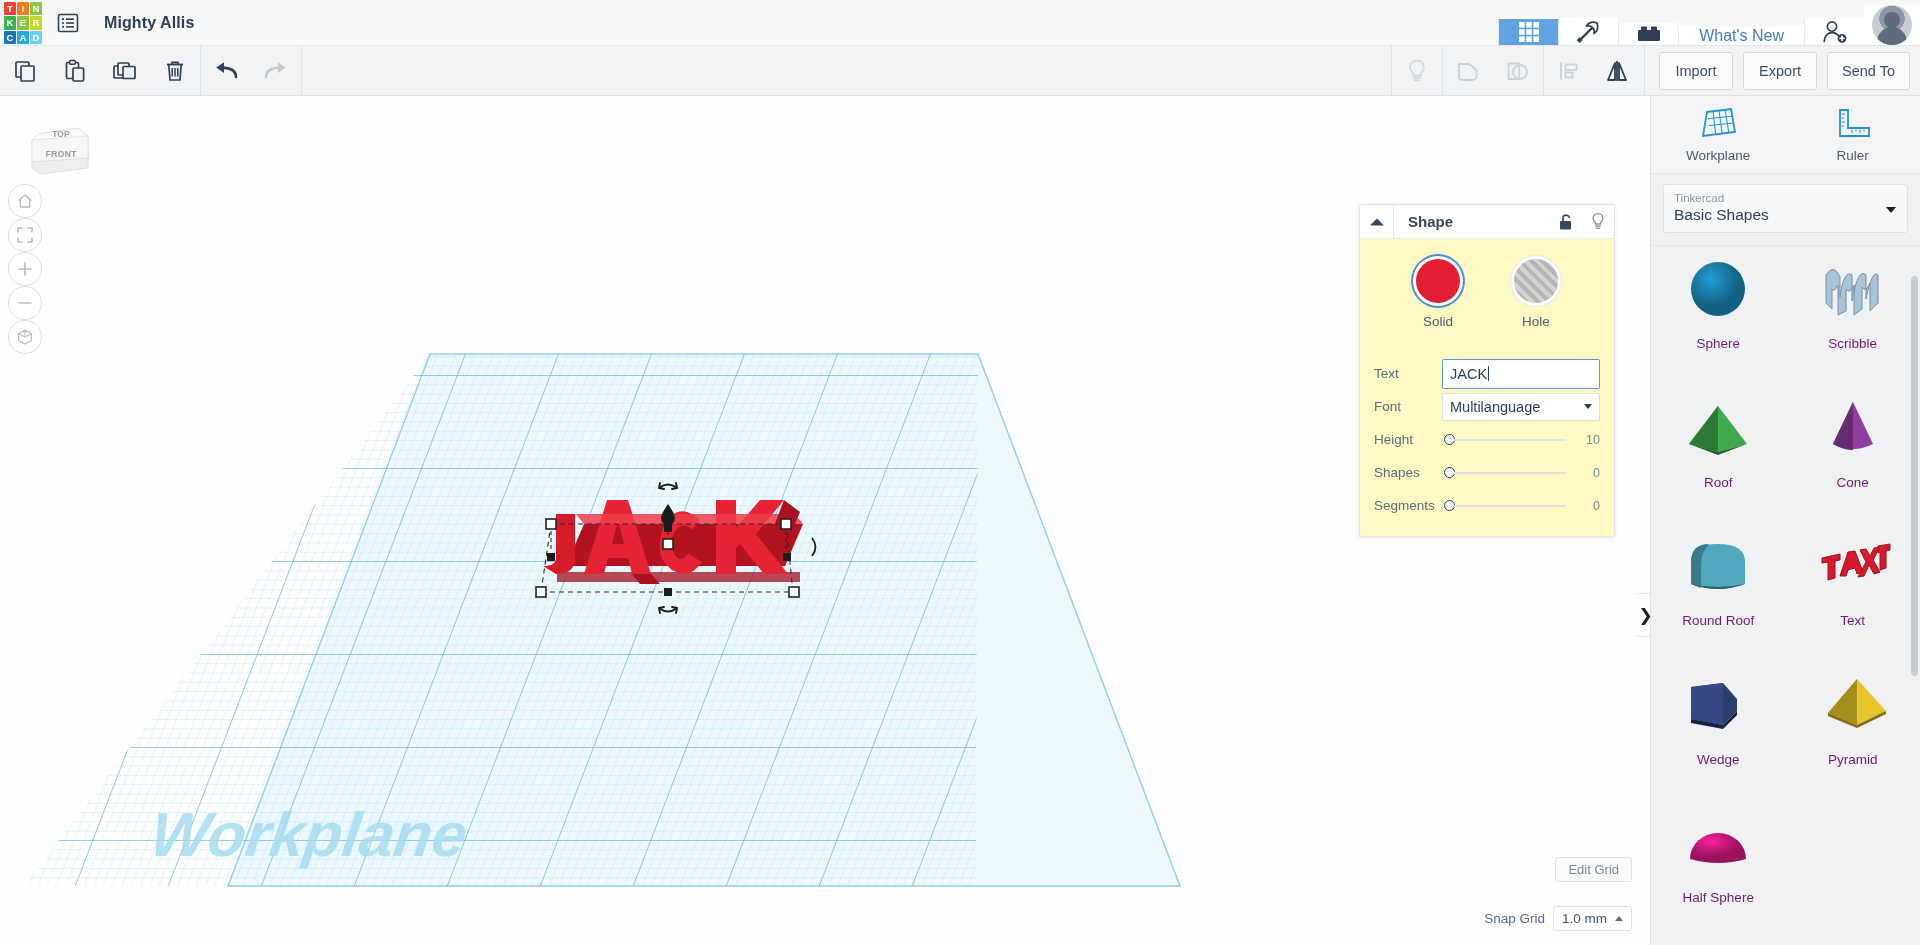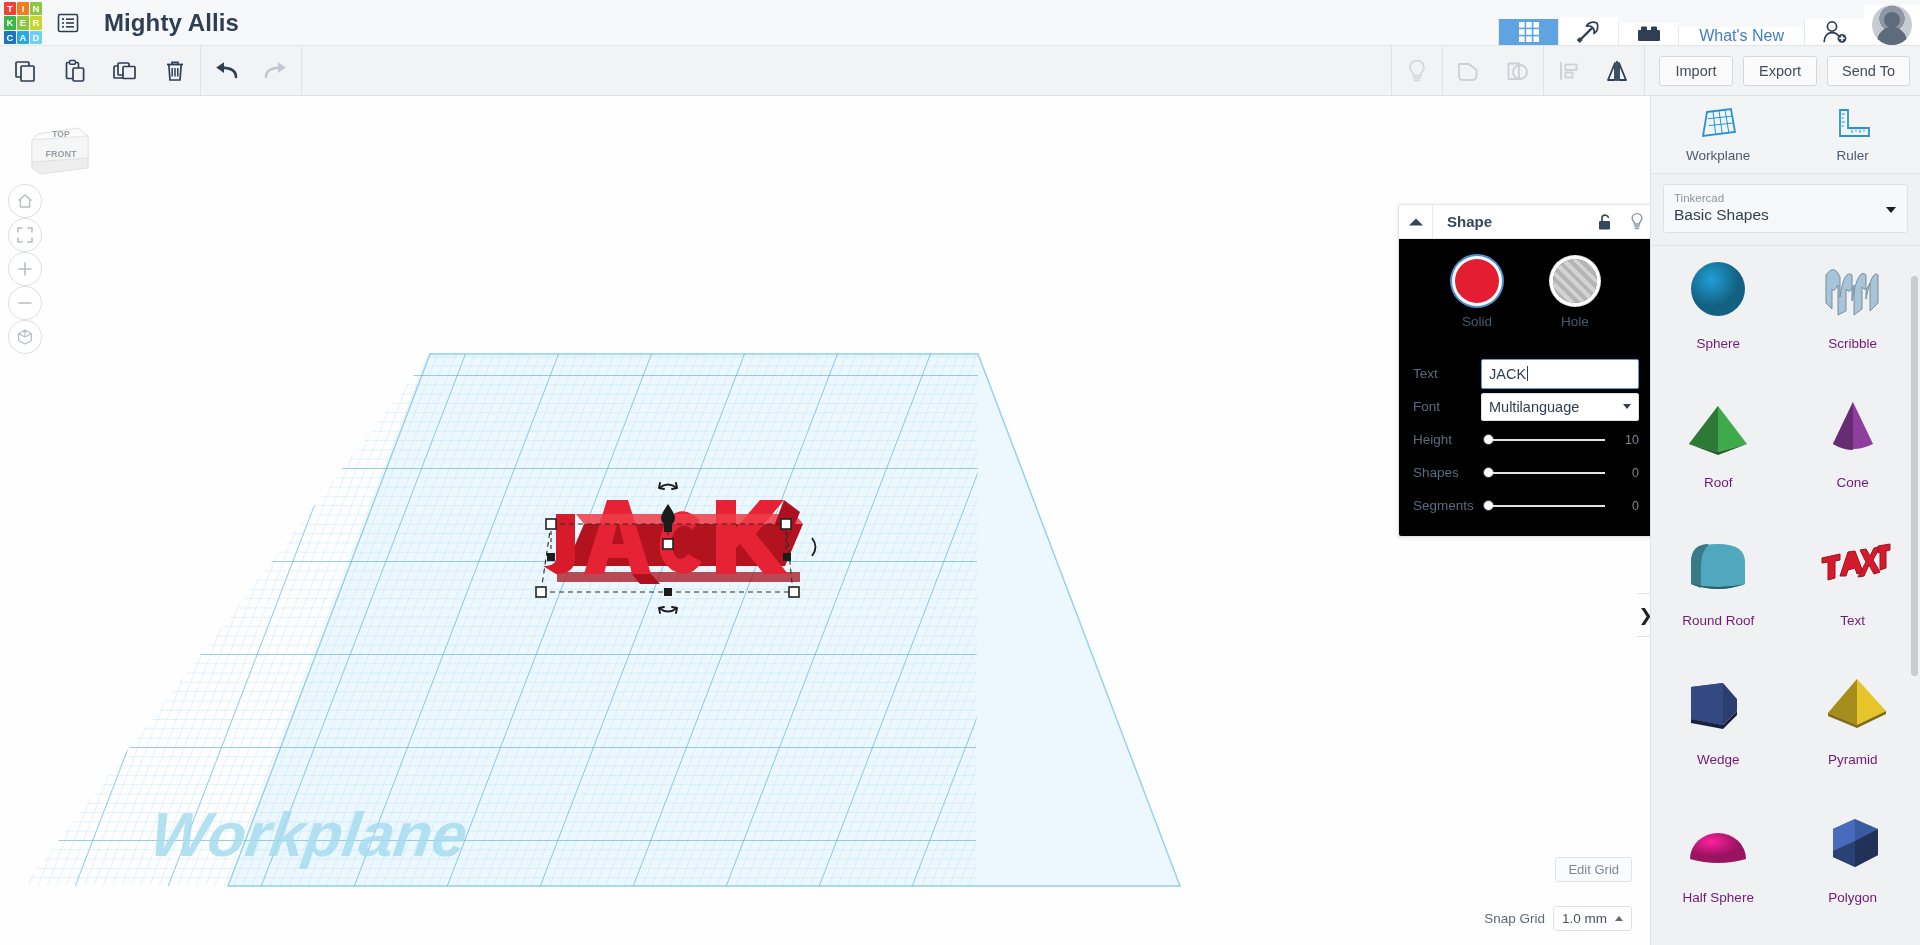--- a/index.html
+++ b/index.html
@@ -27,21 +27,21 @@
     color: #fff; font-weight: bold; font-size: 9.5px;
     font-family: "Liberation Sans", sans-serif;
     border-radius: 1px;
   }
   .menu-btn {
     width: 44px; display: flex; align-items: center; justify-content: center;
     cursor: pointer;
   }
   .doc-title {
     display: flex; align-items: center; padding-left: 14px;
-    font-size: 24px; font-weight: bold; color: #2e3e54; letter-spacing: .1px;
+    font-size: 16px; font-weight: bold; color: #2e3e54; letter-spacing: .1px;
   }
   .topbar-spacer { flex: 1; }
   .top-icons { display: flex; align-items: flex-end; }
   .top-icon {
     width: 60px; display: flex; align-items: center; justify-content: center;
     border-left: 1px solid #e6e8ea; cursor: pointer; background: #fff;
   }
   .top-icon.active { background: #5fa3e0; }
   .whatsnew {
     display: flex; align-items: center; justify-content: center;
@@ -80,21 +80,21 @@
     justify-content: center; cursor: pointer;
   }
   .tb-sep { width: 1px; height: 50px; background: #dfe2e5; }
   .toolbar-spacer { flex: 1; }
   .tb-right { display: flex; align-items: center; height: 50px; }
   .tb-icon-btn {
     width: 50px; height: 50px; display: flex; align-items: center;
     justify-content: center; cursor: pointer;
   }
   .txt-btn {
-    height: 30px; min-width: 74px; padding: 0 14px; margin-right: 10px;
+    height: 38px; min-width: 74px; padding: 0 14px; margin-right: 10px;
     border: 1px solid #d4d8dc; border-radius: 3px; background: #fbfbfc;
     color: #3d4d63; font-size: 14.5px; display: flex; align-items: center;
     justify-content: center; cursor: pointer;
     font-family: "Liberation Sans", sans-serif;
   }
 
   
   .viewport {
     position: absolute; left: 0; top: 96px; width: 1650px; height: 849px;
     background: #fefefe; overflow: hidden;
@@ -104,22 +104,22 @@
   
   .viewcube { position: absolute; left: 30px; top: 26px; width: 62px; height: 66px; }
   .navbtn {
     position: absolute; left: 8px; width: 34px; height: 34px;
     border: 1px solid #dcdfe2; border-radius: 50%; background: rgba(255,255,255,.7);
     display: flex; align-items: center; justify-content: center; cursor: pointer;
   }
 
   
   .shape-panel {
-    position: absolute; left: 1398px; top: 108px; width: 256px;
-    background: #000000; border: 1px solid #e2e5e8; border-radius: 3px;
+    position: absolute; left: 1359px; top: 108px; width: 256px;
+    background: #fef9c3; border: 1px solid #e2e5e8; border-radius: 3px;
     box-shadow: 0 1px 4px rgba(0,0,0,.10);
   }
   .sp-head {
     height: 34px; display: flex; align-items: center;
     border-bottom: 1px solid #e6e9ec; background: #fff;
   }
   .sp-collapse {
     width: 34px; height: 34px; display: flex; align-items: center;
     justify-content: center; border-right: 1px solid #e6e9ec; cursor: pointer;
   }
@@ -754,28 +754,17 @@
                 <radialGradient id="ghs" cx="38%" cy="28%">
                   <stop offset="0" stop-color="rgb(253,32,159)"></stop>
                   <stop offset="1" stop-color="rgb(154,19,97)"></stop>
                 </radialGradient>
               </defs>
               <path d="M15,52 A28,26 0 0 1 71,52 Q43,60 15,52 Z" fill="url(#ghs)"></path>
             </svg>
           </div>
           <div class="shape-label">Half Sphere</div>
         </div>
-        <div class="shape-cell">
-          <div class="art">
-            <svg width="86" height="72" viewBox="0 0 86 72">
-              <polygon points="23,22 45,12 68,22 68,48 45,60 23,50" fill="#3b5ba0"></polygon>
-              <polygon points="23,22 45,12 45,34 23,44" fill="rgb(70,107,189)"></polygon>
-              <polygon points="23,44 45,34 45,60 23,50" fill="rgb(42,66,115)"></polygon>
-              <polygon points="45,34 68,22 68,48 45,60" fill="rgb(32,50,88)"></polygon>
-            </svg>
-          </div>
-          <div class="shape-label">Polygon</div>
-        </div>
       </div>
     <div class="sb-scroll"></div>
   </div>
 
 </div>
 
 </body></html>

